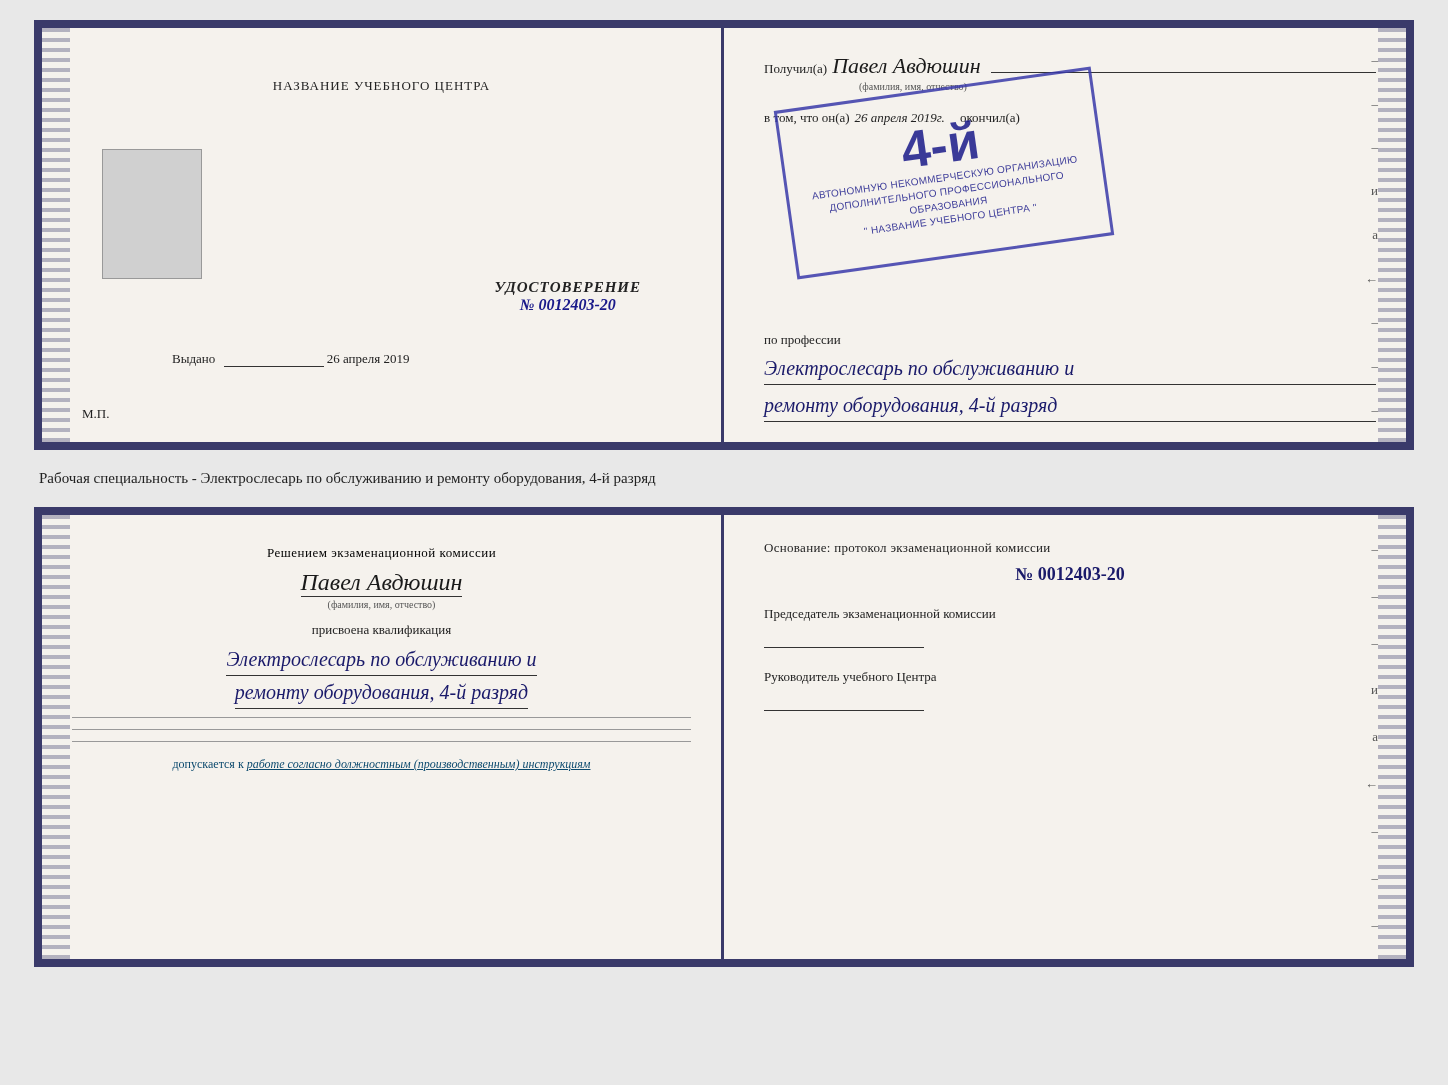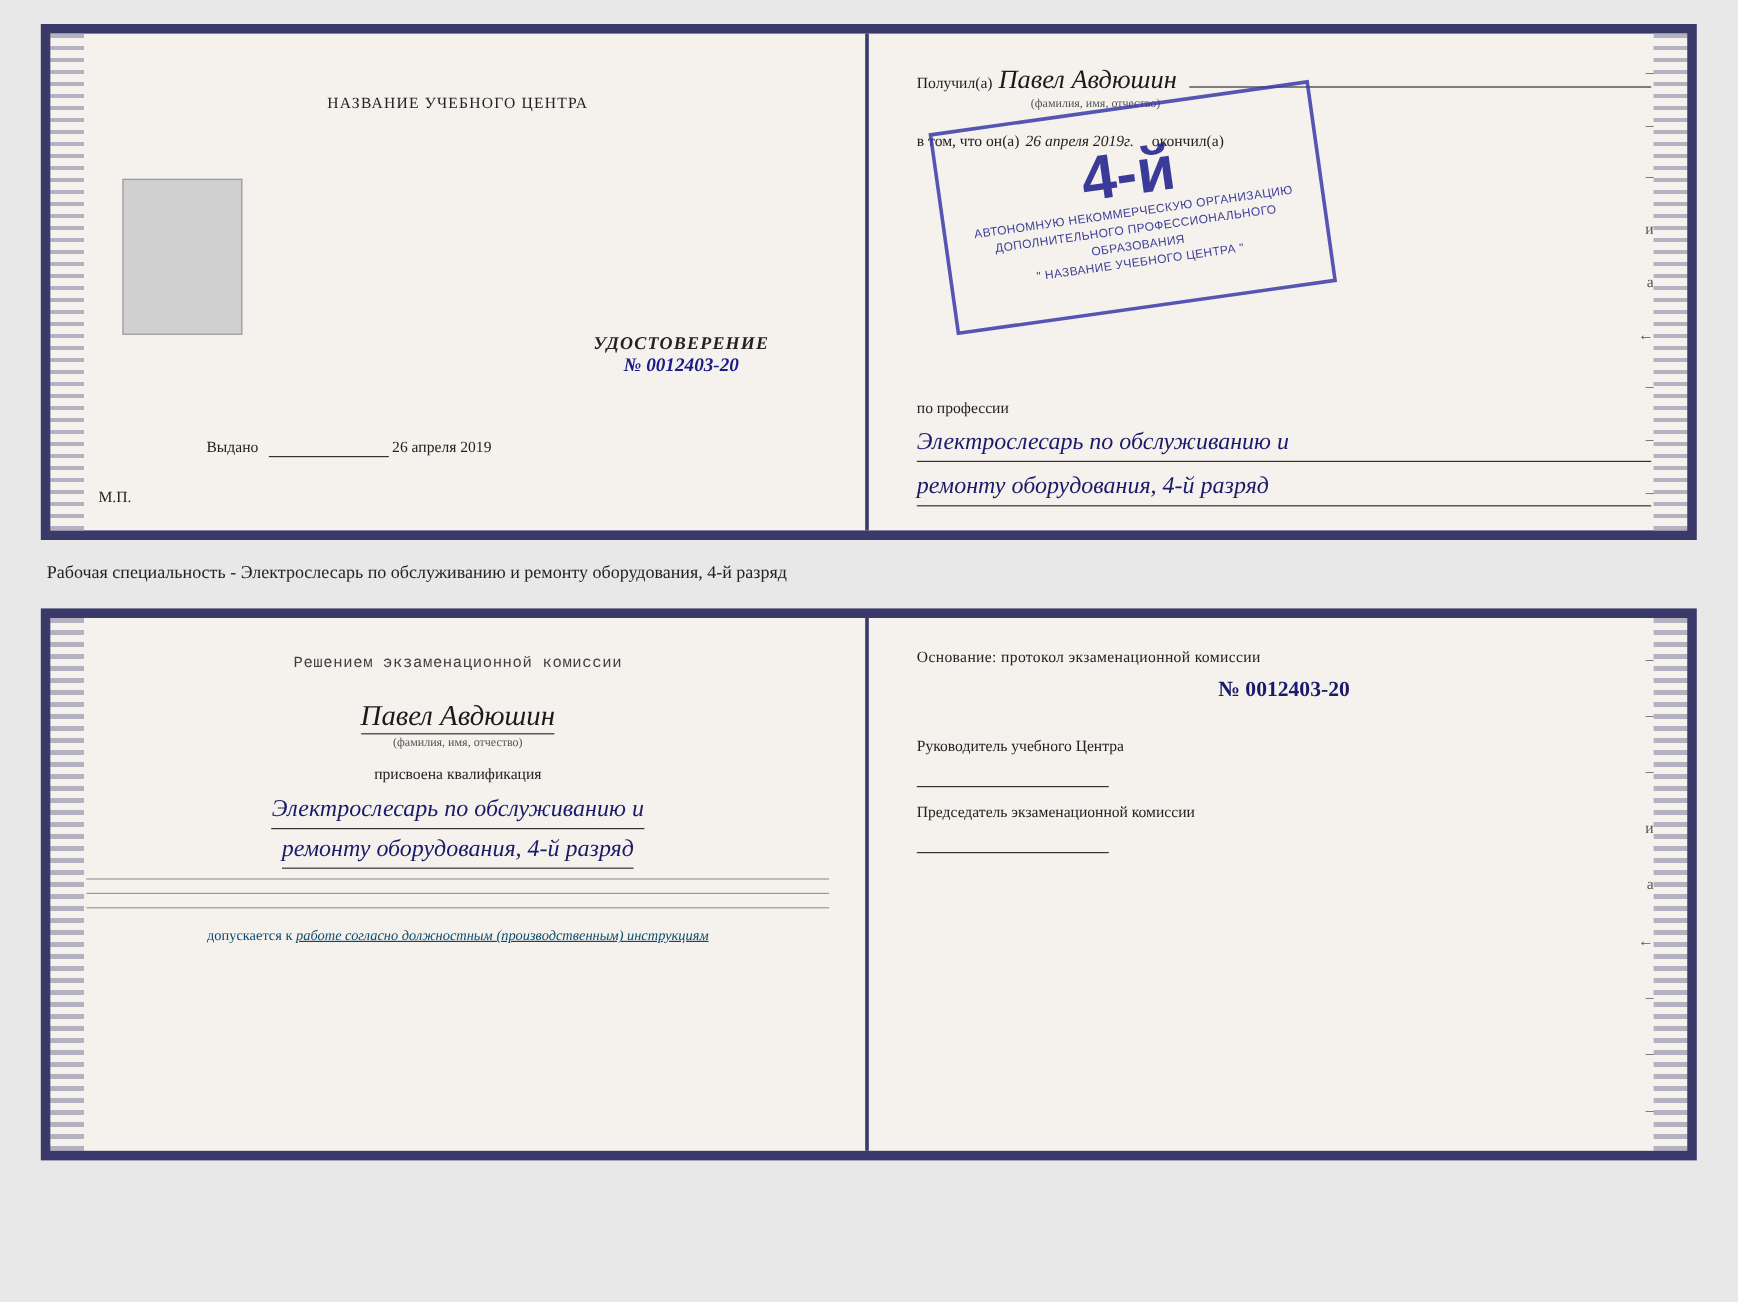--- a/index.html
+++ b/index.html
@@ -125,21 +125,21 @@
     }
 
     .udostoverenie-number {
       font-size: 16px;
       color: #1a1a8a;
       font-weight: bold;
     }
 
     .vydano-line {
       position: absolute;
-      bottom: 61px;
+      bottom: 75px;
       left: 130px;
       font-size: 13px;
       color: #222;
     }
 
     .mp-label {
       position: absolute;
       bottom: 20px;
       left: 40px;
       font-size: 13px;
@@ -253,25 +253,24 @@
       width: 1380px;
       font-size: 15px;
       color: #222;
       line-height: 1.4;
       padding: 0 5px;
     }
 
     
     .resheniem-block {
       font-size: 13px;
-      color: #404040;
-      text-align: center;
-      margin-bottom: 24px;
+      color: #000000;
+      text-align: center;
+      margin-bottom: 8px;
       letter-spacing: 0.5px;
-      font-family: Liberation Mono, monospace;
     }
 
     .person-name-big {
       font-family: 'Brush Script MT', cursive;
       font-size: 24px;
       color: #1a1a1a;
       font-style: italic;
       text-align: center;
       display: block;
       border-bottom: 1px solid #333;
@@ -469,29 +468,29 @@
     </div>
   </div>
 
   <div class="page-right">
     <div class="osnovanie-block">
       <span>Основание: протокол экзаменационной комиссии</span>
     </div>
 
     <span class="protocol-number">№ 0012403-20</span>
 
+    <div class="commission-role">
+      <span>Председатель экзаменационной комиссии</span>
+      <span class="sig-line"></span>
+    </div>
+
     <div class="commission-role" style="margin-top:20px;">
       <span>Руководитель учебного Центра</span>
       <span class="sig-line"></span>
     </div>
-
-    <div class="commission-role">
-      <span>Председатель экзаменационной комиссии</span>
-      <span class="sig-line"></span>
-    </div>
   </div>
 
   <div class="right-deco">
     <span class="deco-char">–</span>
     <span class="deco-char">–</span>
     <span class="deco-char">–</span>
     <span class="deco-char">и</span>
     <span class="deco-char">а</span>
     <span class="deco-char">←</span>
     <span class="deco-char">–</span>

